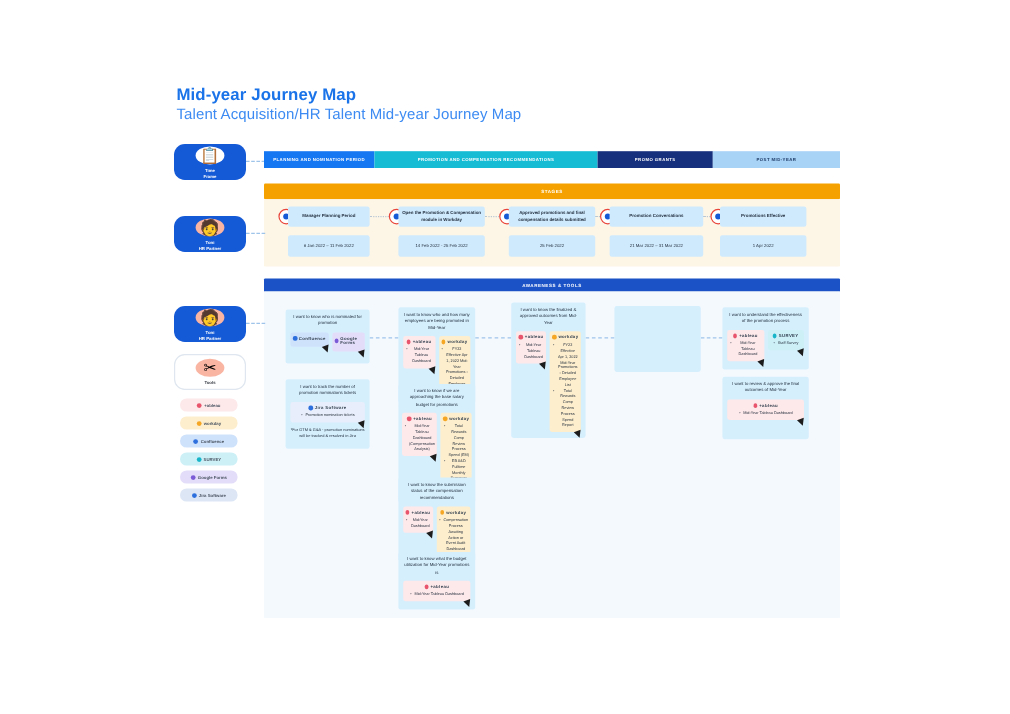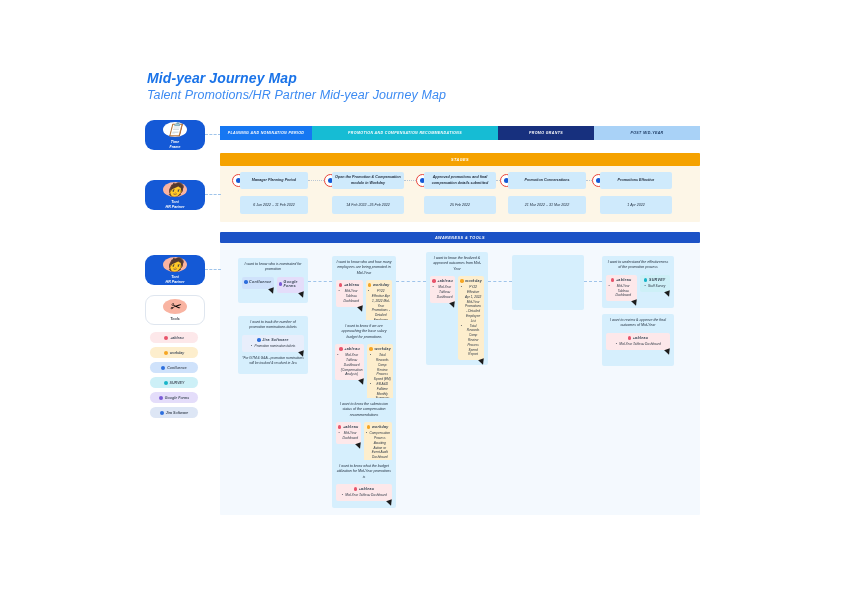--- a/index.html
+++ b/index.html
@@ -1,17 +1,17 @@
 <!DOCTYPE html>
 <html><head>
 <meta charset="utf-8">
 <style>
   html,body{margin:0;padding:0;}
   body{width:842px;height:595px;background:#ffffff;font-family:"Liberation Sans",sans-serif;overflow:hidden;}
-  .canvas{position:relative;width:842px;height:595px;font-style:italic;}
+  .canvas{position:relative;width:842px;height:595px;}
 
   
   .title{position:absolute;left:147px;top:70px;font-size:14px;font-weight:bold;color:#1a73e8;letter-spacing:.1px;}
   .subtitle{position:absolute;left:147px;top:88px;font-size:12.5px;color:#3d8bf2;letter-spacing:.1px;}
 
   
   .persona{position:absolute;width:60px;border-radius:9px;background:#1459d6;
            display:flex;flex-direction:column;align-items:center;justify-content:center;
            box-sizing:border-box;padding:5px 2px 4px;}
   .persona.white{background:#ffffff;border:1px solid #dfe6ef;}
@@ -64,21 +64,21 @@
           border-right:3px solid transparent;border-top:6px solid #1c1c1c;transform:rotate(-20deg);}
   .blankbox{position:absolute;background:#d6effd;border-radius:2px;}
   .connector{position:absolute;height:1px;border-top:1px dashed #9fc4ea;}
 </style>
 </head>
 <body>
 
 <div class="canvas">
 
   <div class="title">Mid-year Journey Map</div>
-  <div class="subtitle">Talent Promotions/HR Partner Mid-year Journey Map</div>
+  <div class="subtitle">Talent Acquisition/HR Talent Mid-year Journey Map</div>
 
   <div class="persona" style="left:145px;top:120px;height:30px;">
     <div class="av" style="background:#ffffff;">📋</div>
     <div class="nm"><span>Time</span><br><span>Frame</span></div>
   </div>
   <div class="connector" style="left:205px;top:134px;width:16px;"></div>
 
   <div id="phasebar-host">
       <div class="phasebar" style="left: 220px; width: 92px; background: rgb(22, 119, 242);">PLANNING AND NOMINATION PERIOD</div>
       <div class="phasebar" style="left: 312px; width: 186px; background: rgb(22, 188, 212);">PROMOTION AND COMPENSATION RECOMMENDATIONS</div>

